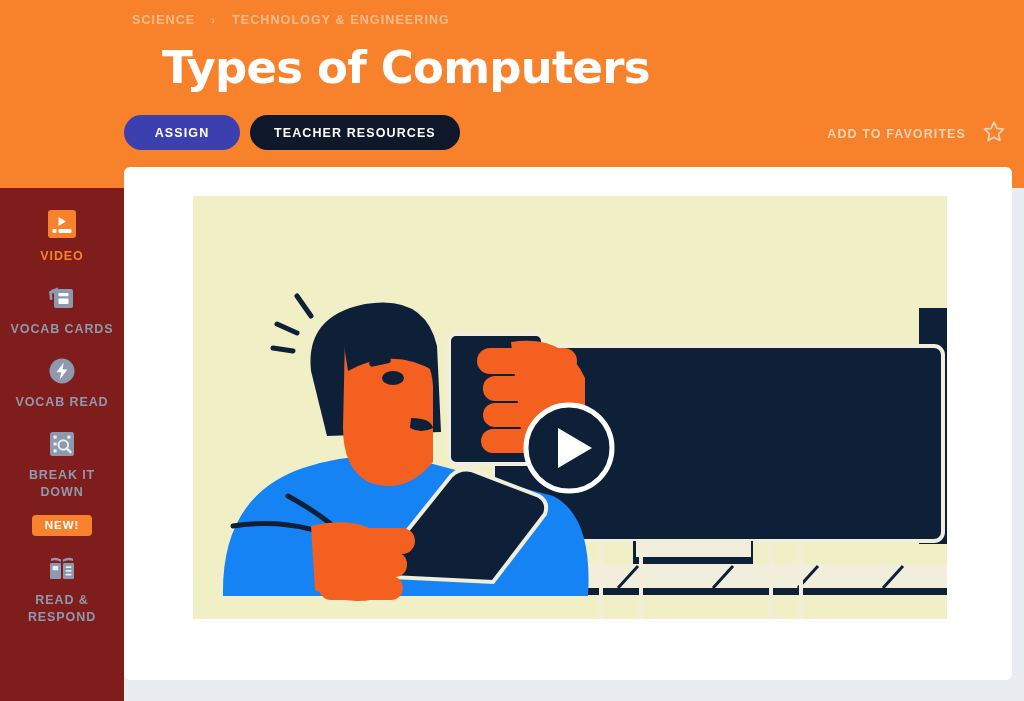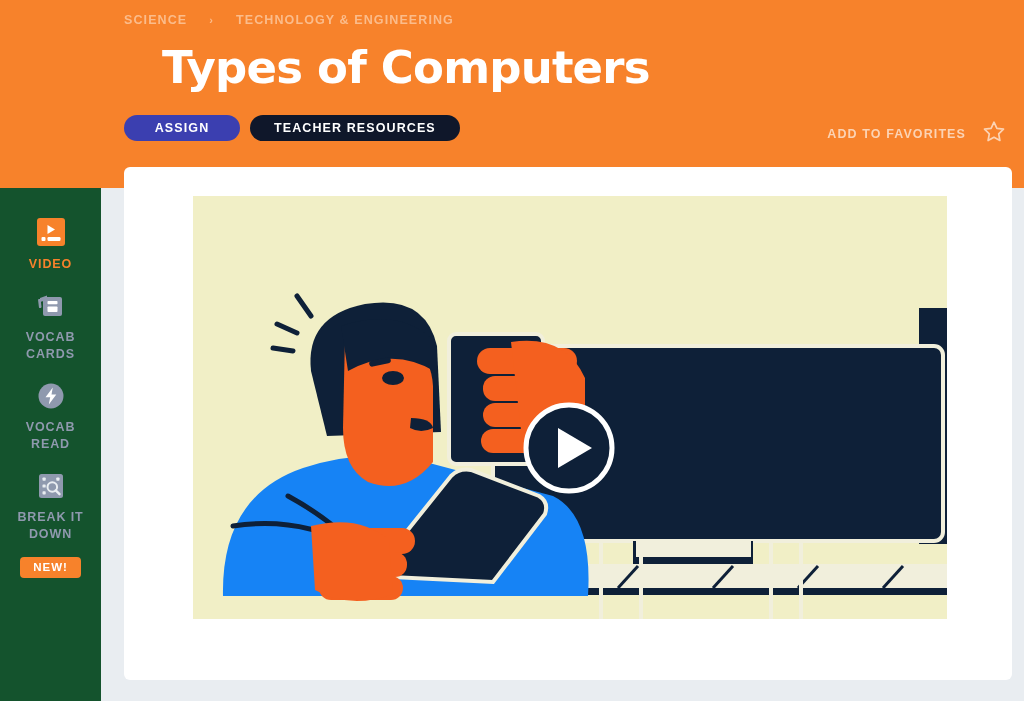--- a/index.html
+++ b/index.html
@@ -10,22 +10,22 @@
     overflow: hidden;
   }
 
   
   .header {
     position: absolute; left: 0; top: 0;
     width: 1024px; height: 188px;
     background: #f7822b;
   }
   .breadcrumb {
-    position: absolute; left: 124px; top: 13px;
-    display: flex; align-items: center; gap: 22px;
+    position: absolute; left: 132px; top: 13px;
+    display: flex; align-items: center; gap: 16px;
     font-size: 12.5px; font-weight: 700; letter-spacing: 1.1px;
     color: #fbbc8b;
   }
   .crumb { white-space: nowrap; }
   .crumb-sep { font-size: 11px; color: #fbbc8b; }
   .page-title {
     position: absolute; left: 124px; top: 40px;
     font-size: 45px; font-weight: 700; color: #ffffff;
     letter-spacing: -0.8px; line-height: 56px;
     font-family: "DejaVu Sans", sans-serif;
@@ -33,42 +33,42 @@
   }
   .action-row {
     position: absolute; left: 124px; top: 115px;
     display: flex; align-items: center; gap: 10px;
   }
   .btn {
     border: none; cursor: pointer;
     font-family: "Liberation Sans", sans-serif;
     font-size: 12.5px; font-weight: 700; letter-spacing: 1.1px;
     color: #ffffff; border-radius: 20px;
-    height: 26px; padding: 0 24px;
+    height: 35px; padding: 0 24px;
     display: flex; align-items: center; justify-content: center;
     white-space: nowrap;
   }
   .btn-assign { background: #3b3fb0; min-width: 116px; }
   .btn-resources { background: #0f172a; }
 
   .favorites {
     position: absolute; right: 18px; top: 120px;
     display: flex; align-items: center; gap: 16px; cursor: pointer;
   }
   .favorites-label {
     font-size: 12.5px; font-weight: 700; letter-spacing: 1.1px;
     color: #fcd3b4;
   }
 
   
   .sidebar {
     position: absolute; left: 0; top: 188px;
-    width: 101px; height: 513px;
-    background: #14532d;
-    padding-top: 18px;
+    width: 124px; height: 513px;
+    background: #7f1d1d;
+    padding-top: 10px;
   }
   .nav-item {
     display: flex; flex-direction: column; align-items: center;
     padding: 8px 6px 6px; cursor: pointer; text-decoration: none;
   }
   .nav-icon { height: 34px; display: flex; align-items: flex-end; justify-content: center; }
   .nav-label {
     margin-top: 8px; text-align: center;
     font-size: 12.5px; font-weight: 700; letter-spacing: 0.9px;
     line-height: 17px; color: #8f99ae;
@@ -198,20 +198,35 @@
         <rect x="7.5" y="20.3" width="3.2" height="3.2" rx="0.7" fill="#e9edf1"></rect>
         <rect x="21.3" y="6.5" width="3.2" height="3.2" rx="0.7" fill="#e9edf1"></rect>
         <circle cx="17.3" cy="16" r="4.8" fill="none" stroke="#e9edf1" stroke-width="2"></circle>
         <line x1="20.7" y1="19.4" x2="24.5" y2="23.2" stroke="#e9edf1" stroke-width="2.4" stroke-linecap="round"></line>
       </svg>
     </span>
     <span class="nav-label">BREAK IT DOWN</span>
     <span class="badge-new">NEW!</span>
   </div>
 
+  <div class="nav-item">
+    <span class="nav-icon">
+      <svg width="34" height="30" viewBox="0 0 34 30">
+        <path d="M6 4.5 Q11.5 2.5 16 5.5 L16 8 Q11.5 5.2 6 7 Z" fill="#8f99ae"></path>
+        <path d="M28 4.5 Q22.5 2.5 18 5.5 L18 8 Q22.5 5.2 28 7 Z" fill="#8f99ae"></path>
+        <rect x="5" y="9" width="11" height="16" rx="1.2" fill="#8f99ae"></rect>
+        <rect x="18" y="9" width="11" height="16" rx="1.2" fill="#8f99ae"></rect>
+        <rect x="7.6" y="12" width="5.6" height="4.2" rx="0.7" fill="#e9edf1"></rect>
+        <rect x="20.6" y="12.2" width="6" height="1.7" rx="0.8" fill="#e9edf1"></rect>
+        <rect x="20.6" y="16" width="6" height="1.7" rx="0.8" fill="#e9edf1"></rect>
+        <rect x="20.6" y="19.8" width="6" height="1.7" rx="0.8" fill="#e9edf1"></rect>
+      </svg>
+    </span>
+    <span class="nav-label">READ &amp; RESPOND</span>
+  </div>
 </nav>
 
 <main class="card">
 
   <div class="video-stage">
     <svg viewBox="0 0 754 423" preserveAspectRatio="none">
       <rect x="0" y="0" width="754" height="423" fill="#f1efc6"></rect>
 
       <rect x="726" y="112" width="83" height="236" fill="#0e2038"></rect>
       <rect x="785" y="126" width="5" height="190" fill="#f1efdc"></rect>

